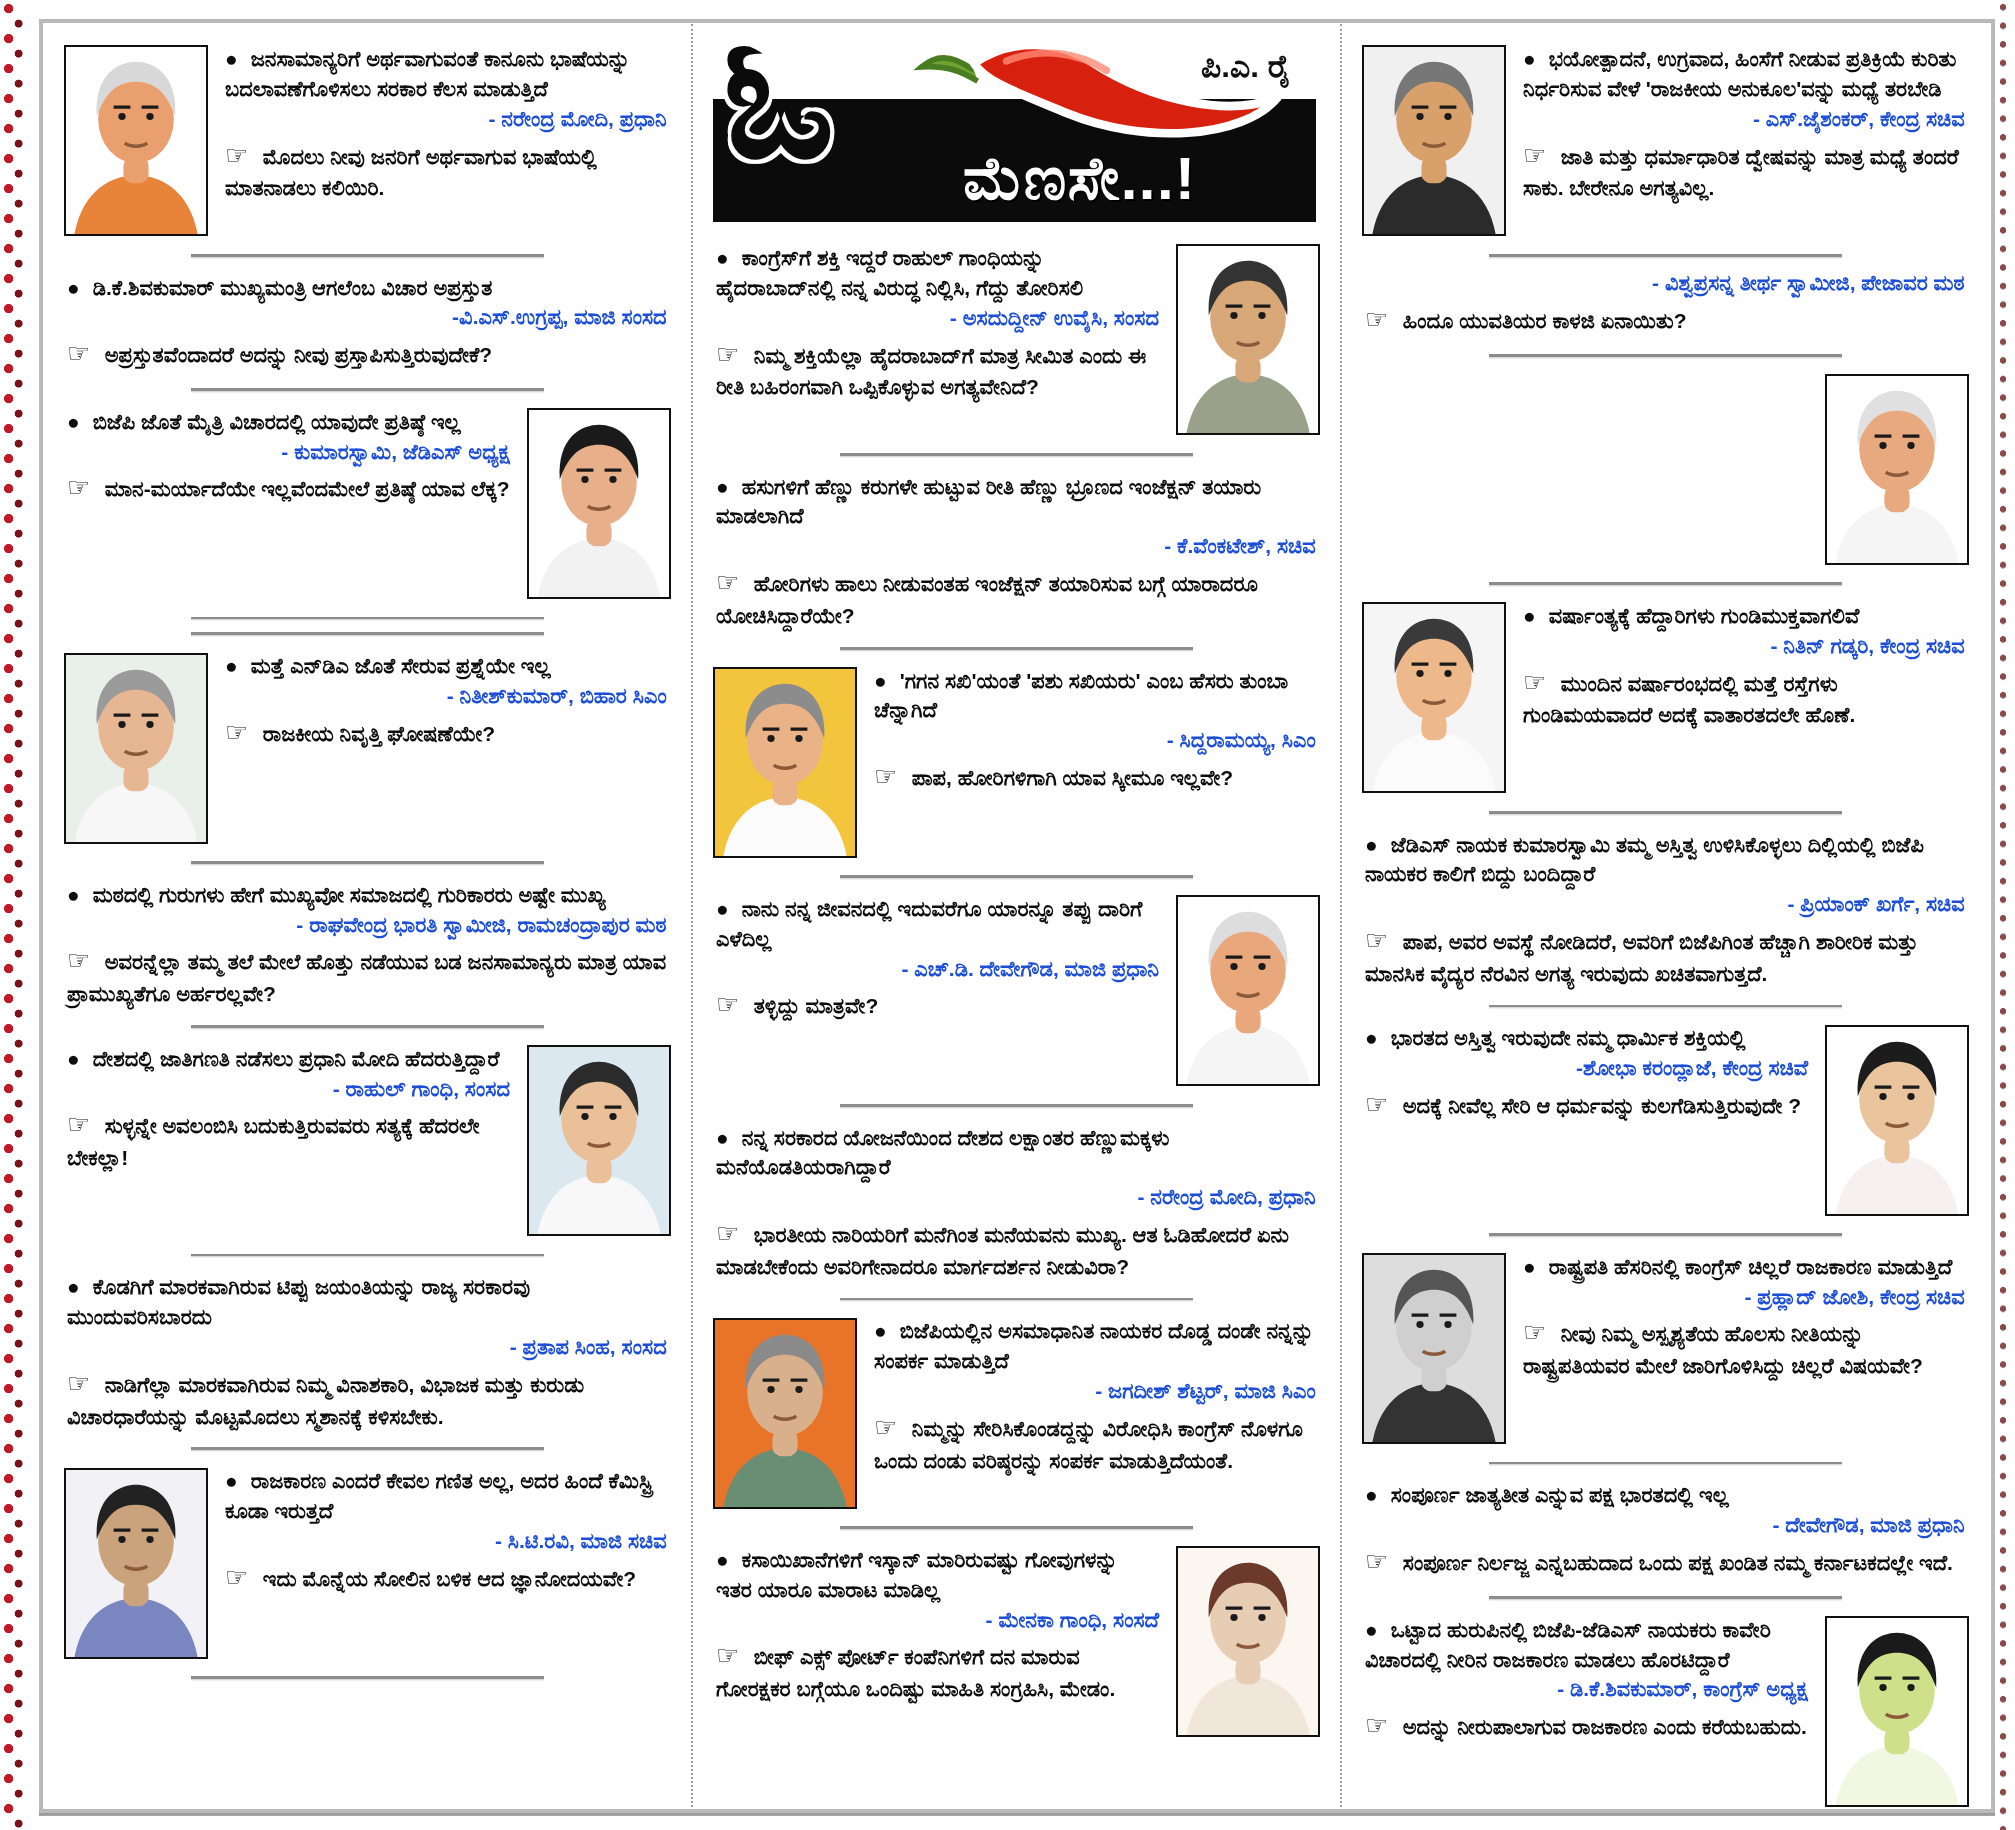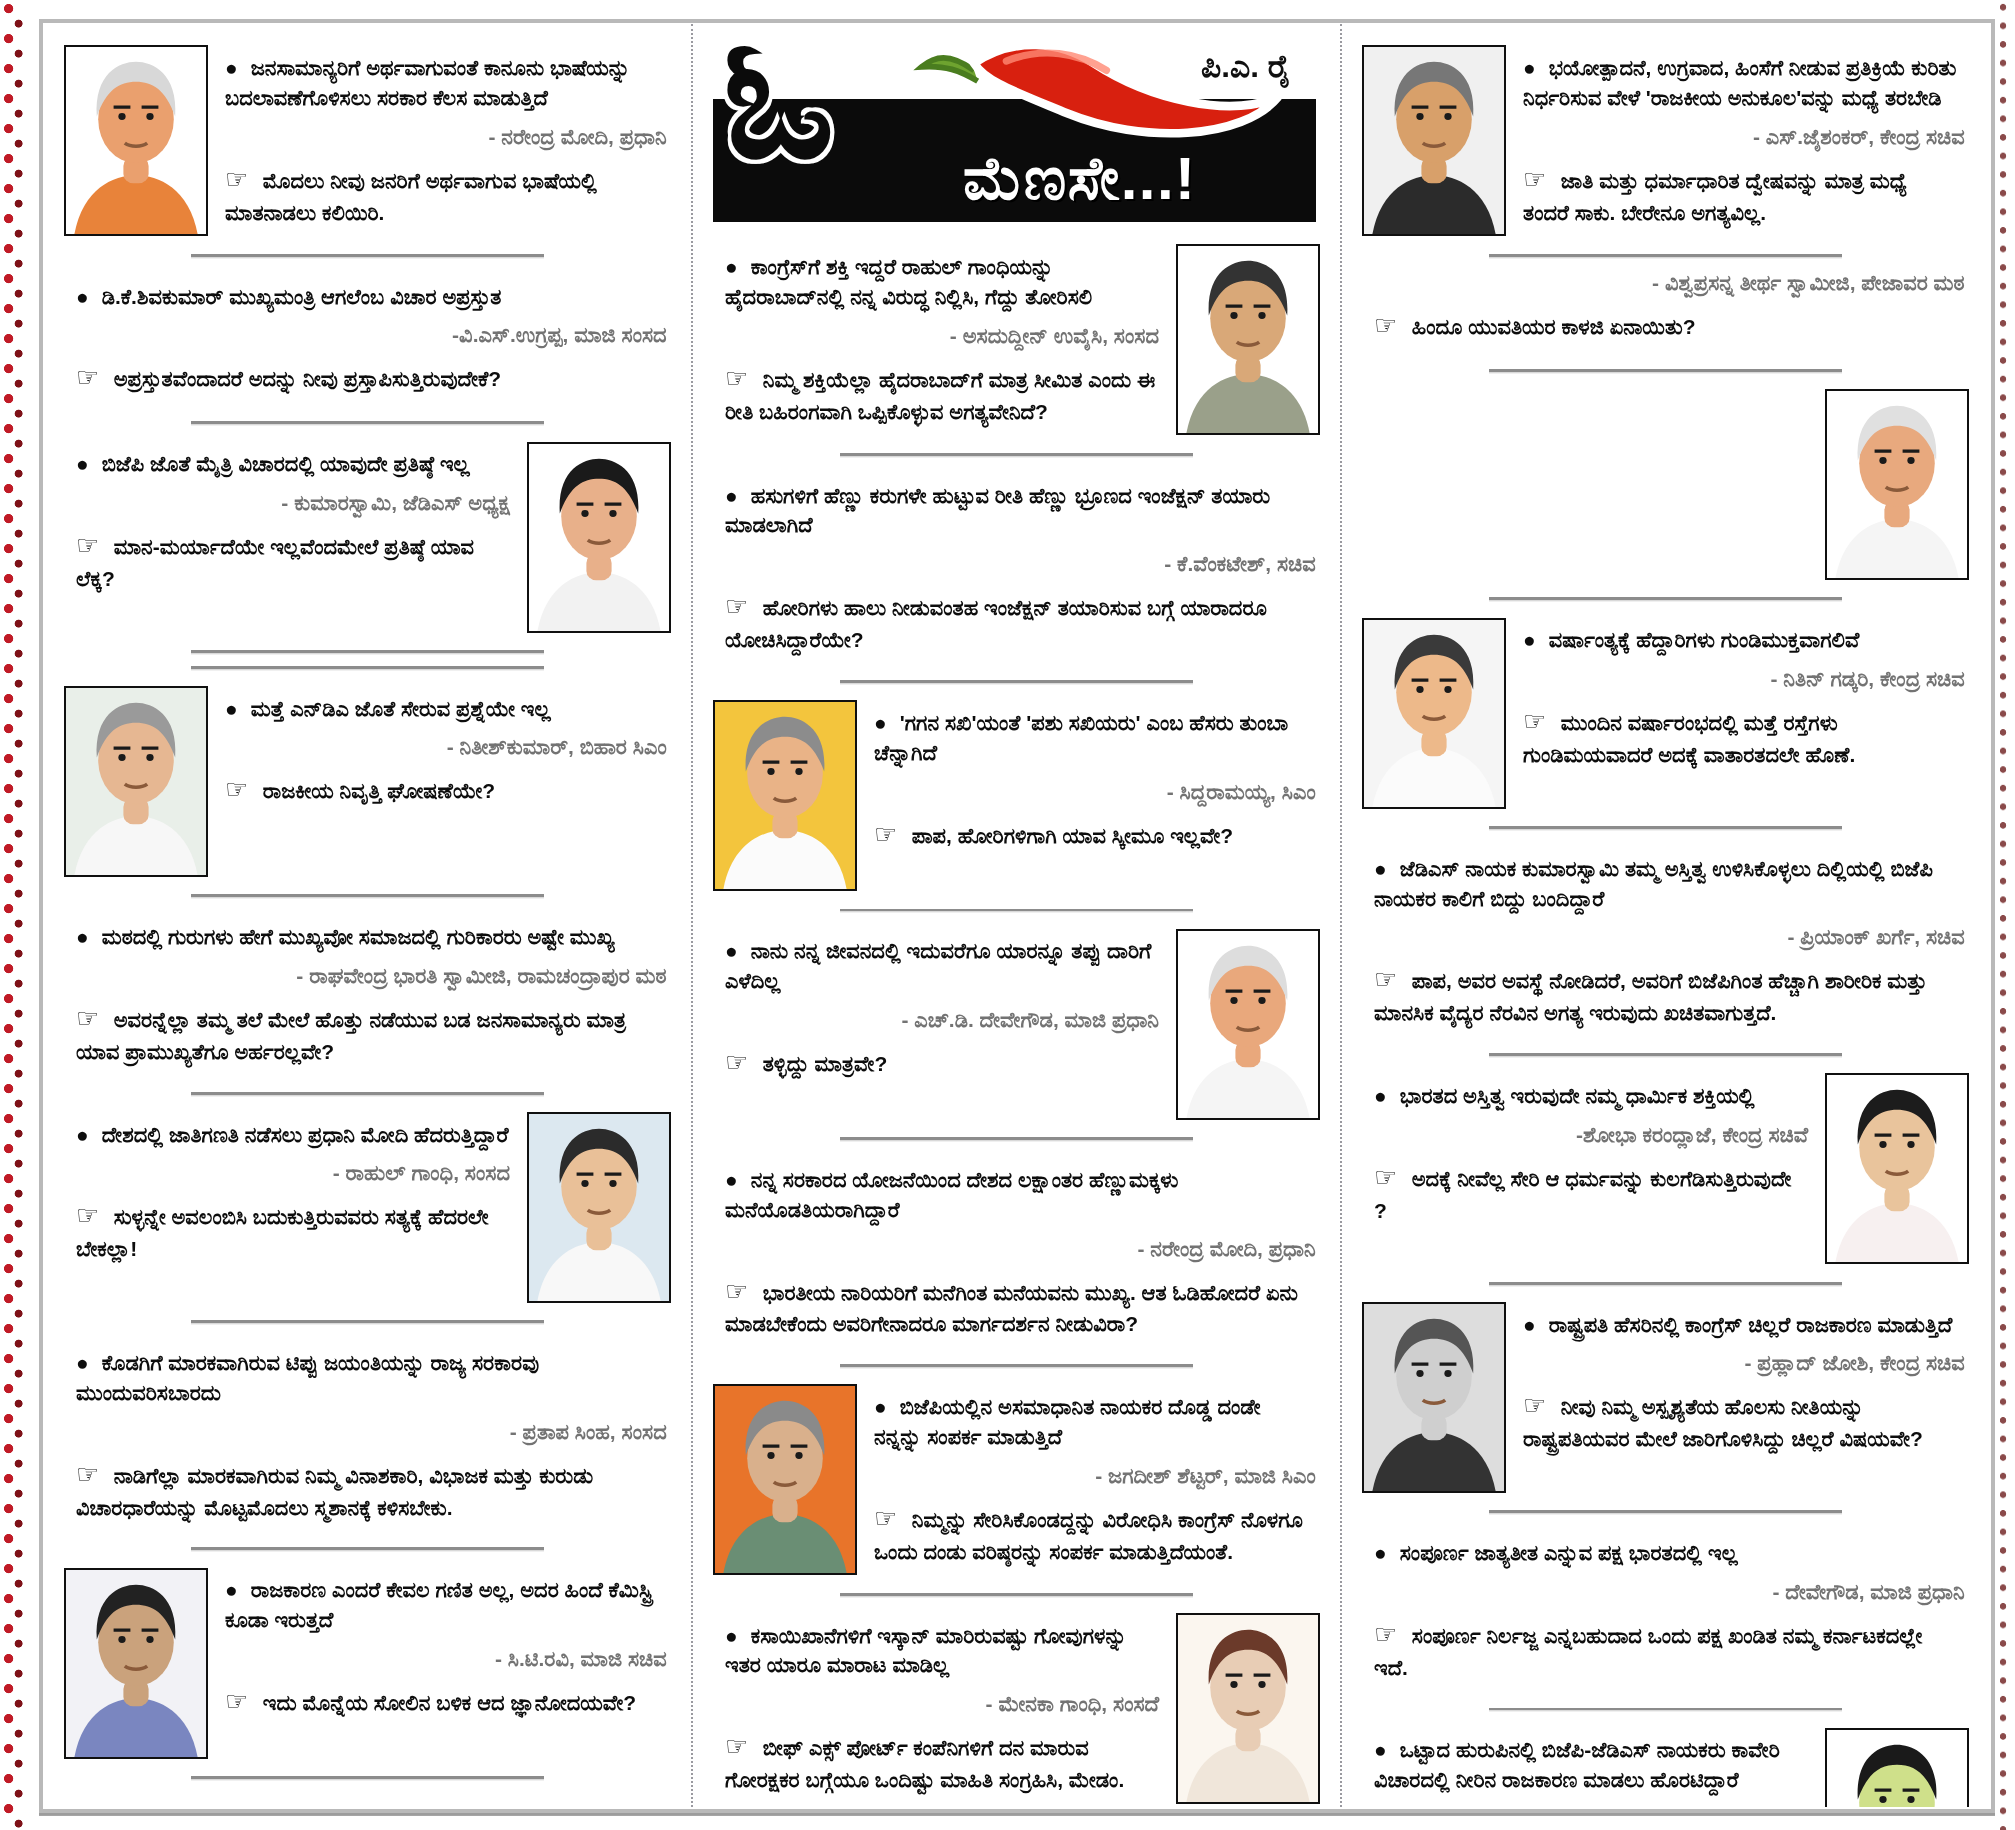--- a/index.html
+++ b/index.html
@@ -49,23 +49,23 @@
   }
   .mast-byline{position:absolute;right:29px;top:5px;z-index:3;font-size:31.5px;font-weight:700;color:#101010;}
   .chili{position:absolute;left:193px;top:-11.4px;z-index:2;}
 
   
   .item{overflow:hidden;margin:2.9px 0;}
   .portrait{width:140px;height:187px;border:2.9px solid #101010;background:#fff;}
   .portrait svg{display:block;width:100%;height:100%;}
   .side-left .portrait{float:left;margin:4.3px 17px 4.3px 0;}
   .side-right .portrait{float:right;margin:4.3px 0 4.3px 17px;}
-  .quote,.resp{font-size:21px;line-height:1.42;font-weight:700;color:#0d0d0d;margin:12px;}
+  .quote,.resp{font-size:21px;line-height:1.42;font-weight:700;color:#0d0d0d;margin:3px;}
   .bullet{margin-right:7.2px;}
-  .attr{display:block;text-align:right;margin:1.4px 4.3px 5.7px 0;font-size:21px;font-weight:700;color:#737373;padding-left:36px;}
+  .attr{display:block;text-align:right;margin:1.4px 4.3px 5.7px 0;font-size:21px;font-weight:700;color:#1d4ed8;padding-left:36px;}
   .pointer{font-size:26px;margin-right:7.2px;}
   .sep{height:2.9px;width:58%;margin:13px auto;background:#8c8c8c;box-shadow:0 1.4px 0 #d9d9d9;}
 </style>
 </head>
 <body>
 
 <div class="page">
   <div class="edge-left"></div>
   <div class="edge-right"></div>
   <div class="frame"></div>

